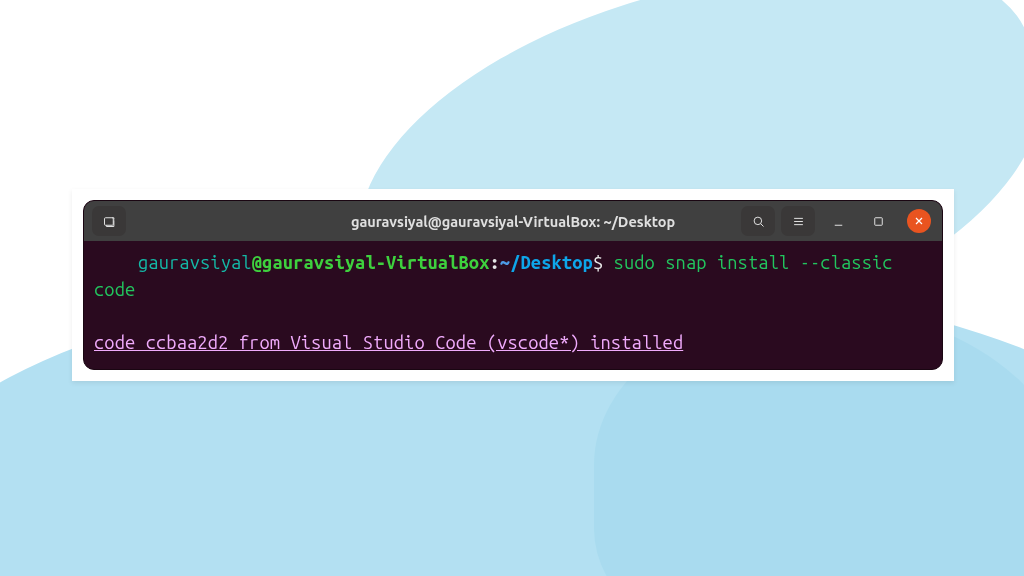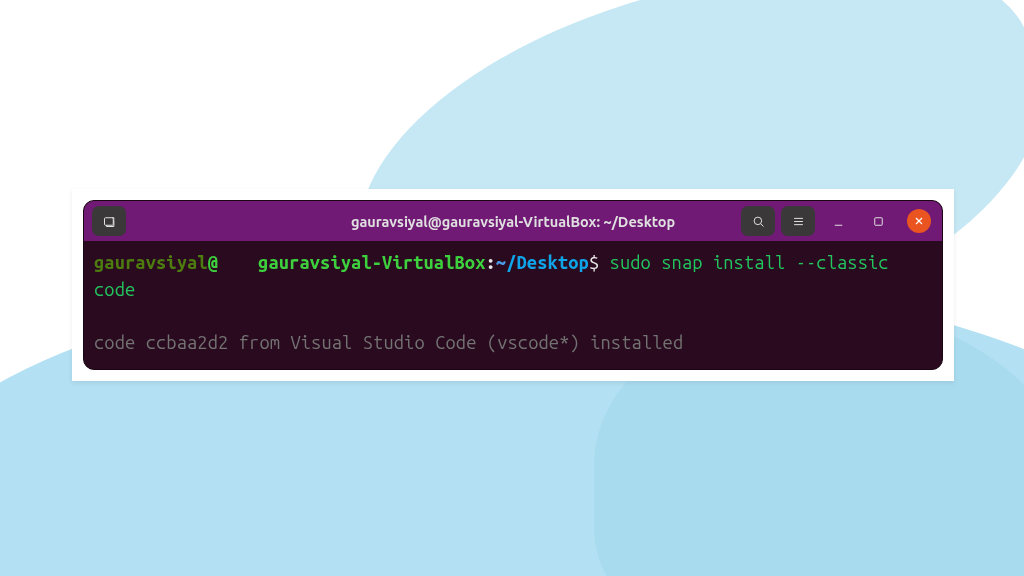--- a/index.html
+++ b/index.html
@@ -56,21 +56,21 @@
     .terminal {
       width: 100%;
       height: 170px;
       background: #2a0a1f;
       border-radius: 11px;
       overflow: hidden;
       border: 1px solid #1a0612;
     }
     .titlebar {
       height: 40px;
-      background: #701a75;
+      background: #404040;
       display: flex;
       align-items: center;
       padding: 0 8px;
       gap: 6px;
       position: relative;
     }
     .title-text {
       position: absolute;
       left: 50%;
       transform: translateX(-50%);
@@ -112,29 +112,29 @@
       stroke: currentColor;
       stroke-width: 1.6;
       fill: none;
     }
     .term-body {
       padding: 8px 10px 10px 10px;
       font-size: 18.3px;
       line-height: 1.45;
       letter-spacing: 0.1px;
     }
-    .c-user { color: #4d7c0f; font-weight: 700; }
-    .c-host { color: #3ed13e; font-weight: 600; margin-left: 40px; }
+    .c-user { color: #14b8a6; font-weight: 400; margin-left: 44px; }
+    .c-host { color: #3ed13e; font-weight: 600; }
     .c-at   { color: #3ed13e; font-weight: 600; }
     .c-colon{ color: #e6e6e6; font-weight: 600; }
     .c-tilde{ color: #4d9ce8; font-weight: 600; }
     .c-path { color: #0ea5e9; font-weight: 600; }
     .c-dollar{ color: #e6e6e6; }
     .c-cmd  { color: #22c55e; text-align: right; }
-    .c-out  { color: #737373; }
+    .c-out  { color: #f0abfc; text-decoration: underline; }
     .blank-line { height: 1.45em; }
   </style>
 </head>
 <body>
 
 <div class="bg-wave-1"></div>
 <div class="bg-wave-2"></div>
 <div class="bg-wave-2b"></div>
 
 <div class="card">

